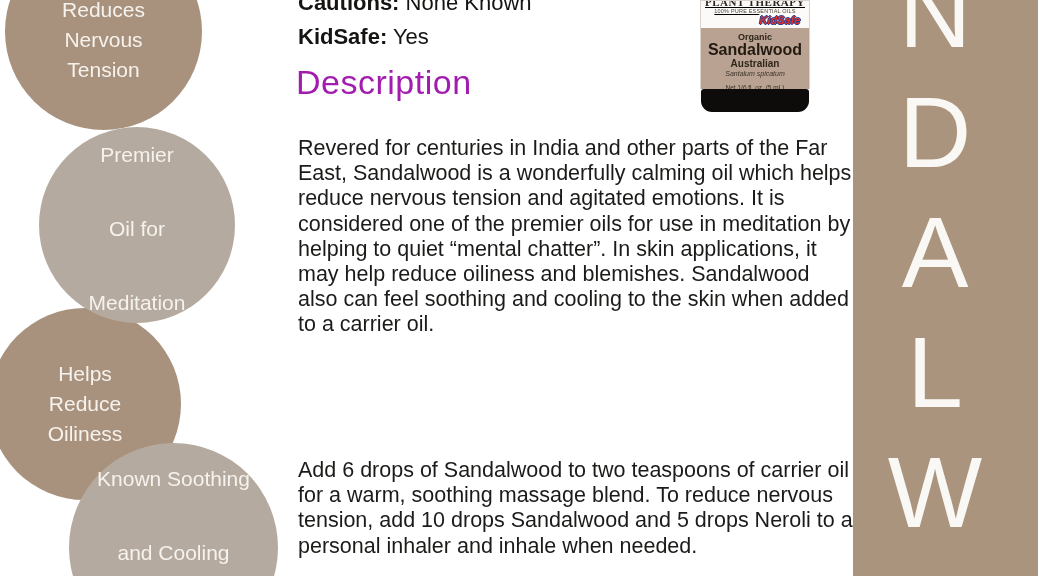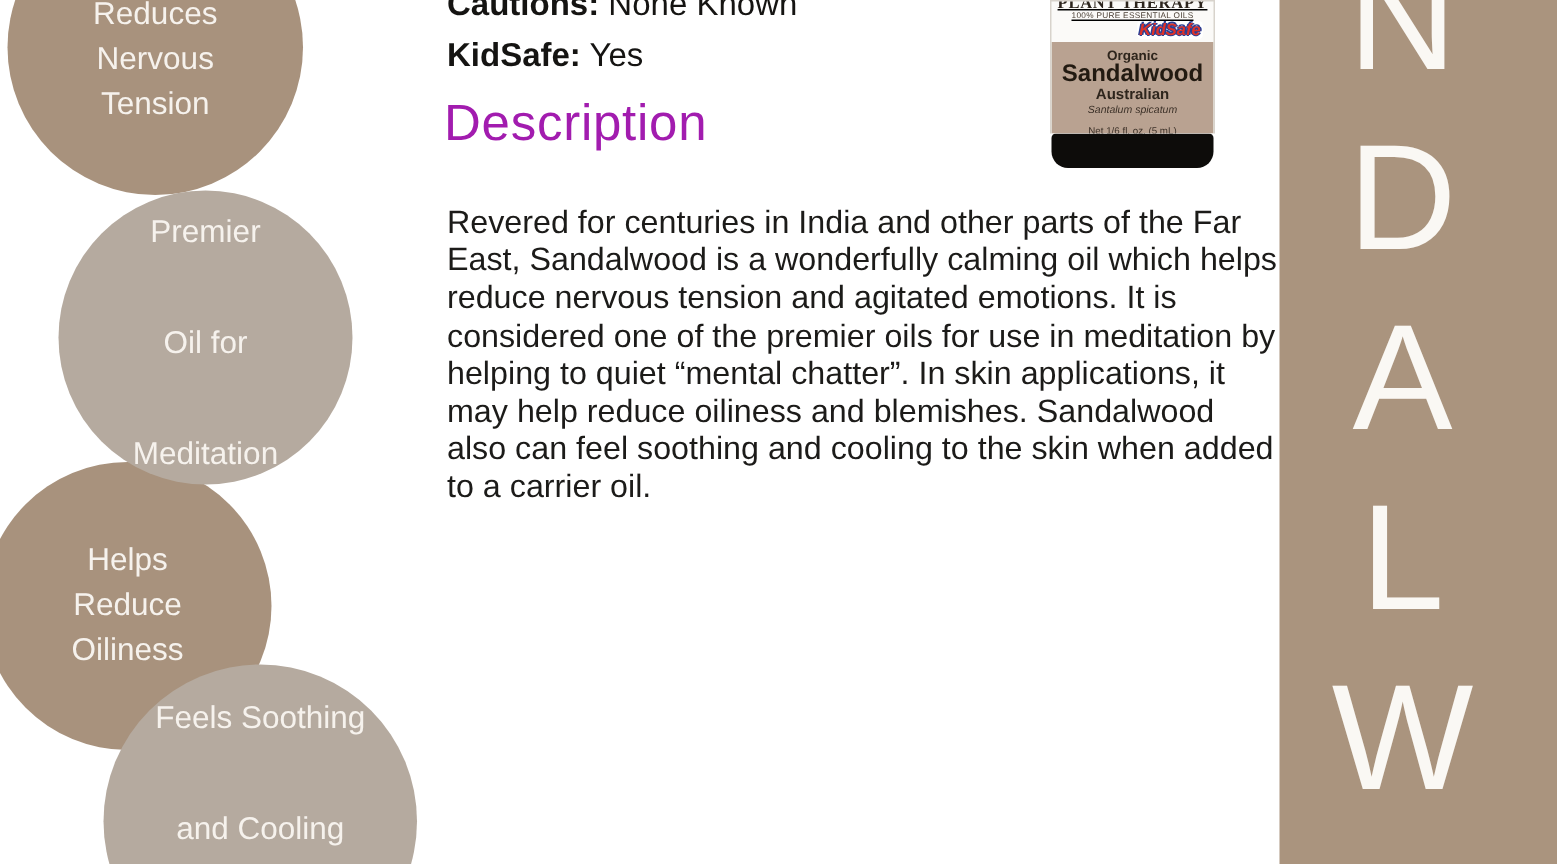--- a/index.html
+++ b/index.html
@@ -108,39 +108,40 @@
     <span>Premier</span>
     <span>Oil for</span>
     <span>Meditation</span>
   </div>
   <div class="circle dark" id="circle-3">
     <span>Helps</span>
     <span>Reduce</span>
     <span>Oiliness</span>
   </div>
   <div class="circle light" id="circle-4">
-    <span>Feels Soothing</span>
+    <span>Known Soothing</span>
     <span>and Cooling</span>
     <span>to the Skin</span>
   </div>
 
   <div class="info-block">
     <div>
       <span class="lbl">Cautions:</span>
       <span>None Known</span>
     </div>
     <div>
       <span class="lbl">KidSafe:</span>
       <span>Yes</span>
     </div>
   </div>
 
   <div class="section-heading" id="description-heading">Description</div>
   <div class="body-text" id="description-body">Revered for centuries in India and other parts of the Far East, Sandalwood is a wonderfully calming oil which helps reduce nervous tension and agitated emotions. It is considered one of the premier oils for use in meditation by helping to quiet “mental chatter”. In skin applications, it may help reduce oiliness and blemishes. Sandalwood also can feel soothing and cooling to the skin when added to a carrier oil.</div>
 
+  <div class="body-text" id="directions-body">Add 6 drops of Sandalwood to two teaspoons of carrier oil for a warm, soothing massage blend. To reduce nervous tension, add 10 drops Sandalwood and 5 drops Neroli to a personal inhaler and inhale when needed.</div>
 
   <div class="bottle">
     <div class="bottle-label">
       <div class="bottle-brand">PLANT THERAPY</div>
       <div class="bottle-tagline">100% PURE ESSENTIAL OILS</div>
       <div class="kidsafe-badge">
         <span class="ks">KidSafe</span><br>
         <span class="ks-sub">when diluted</span>
       </div>
       <div class="label-tan">

